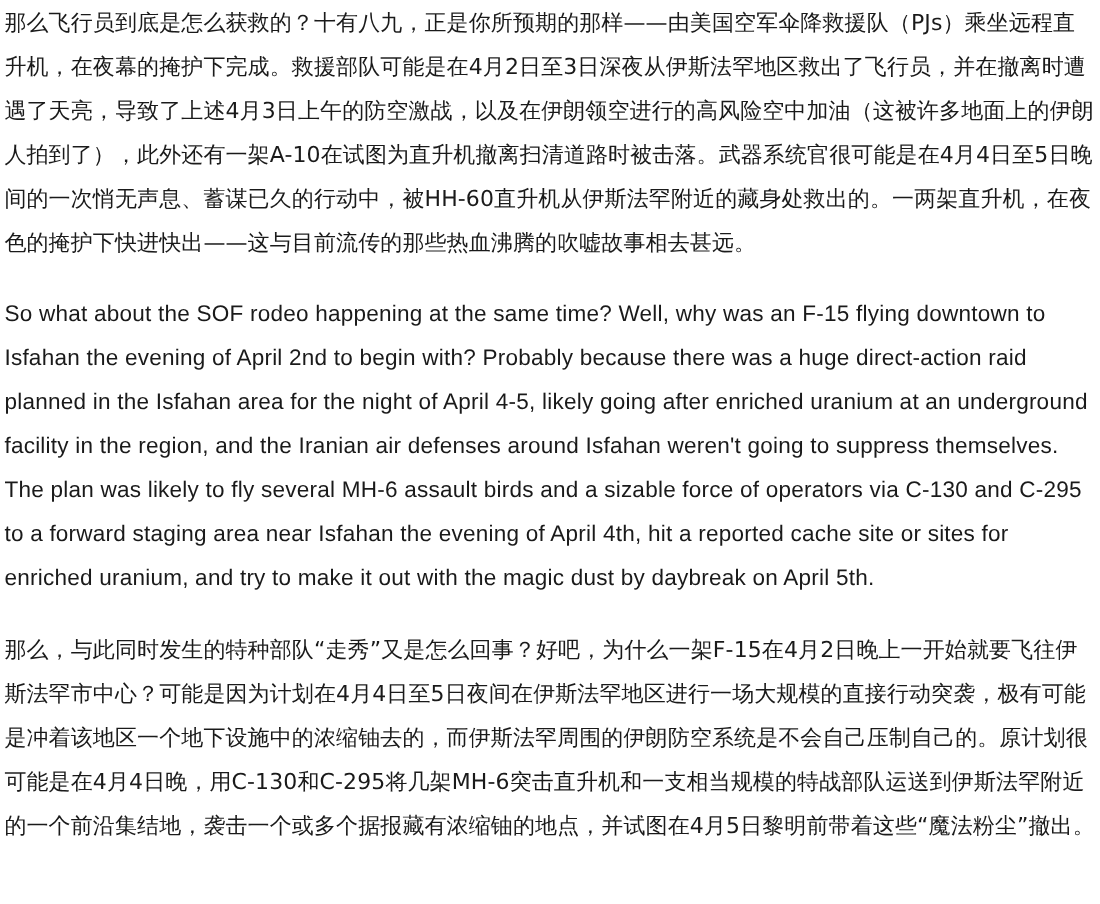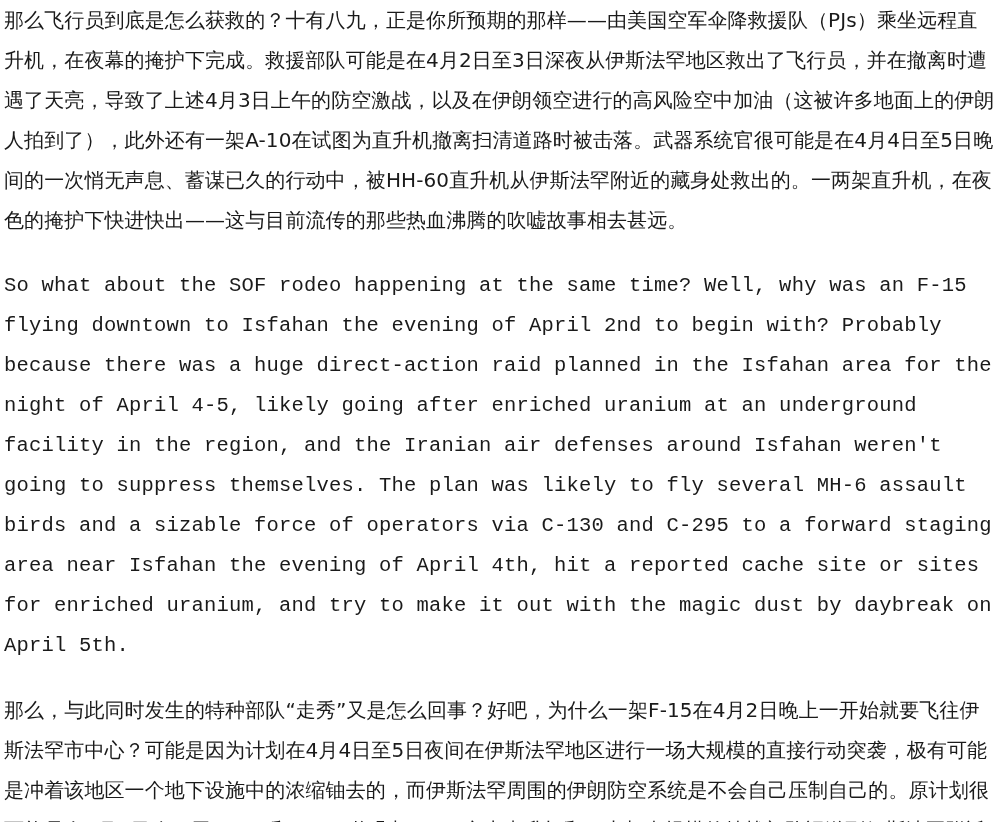--- a/index.html
+++ b/index.html
@@ -29,21 +29,21 @@
     color: #1a1a1a;
     text-align: left;
     word-break: break-word;
   }
   .para.cjk {
     font-family: "DejaVu Sans", "Liberation Sans", sans-serif;
     font-size: 20px;
     letter-spacing: 0.1px;
   }
   .para.latin {
-    font-family: Liberation Mono, monospace;
+    font-family: Liberation Sans, sans-serif;
     font-size: 20.5px;
   }
   .gap {
     height: 26px;
   }
   .gap-sm {
     height: 24px;
   }
 </style>
 </head>

